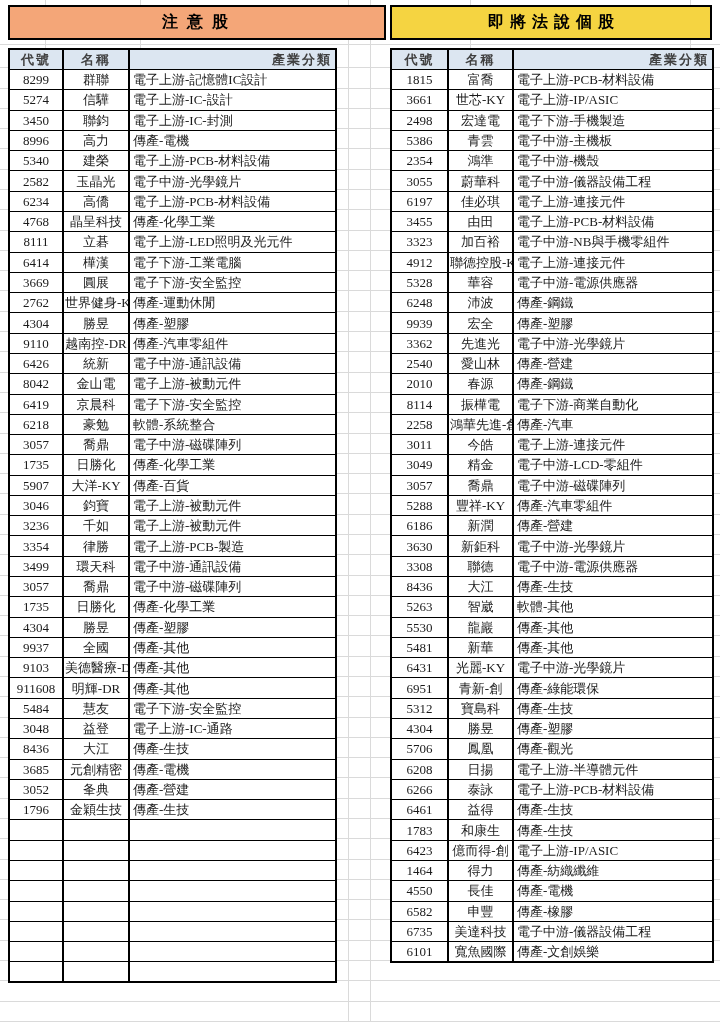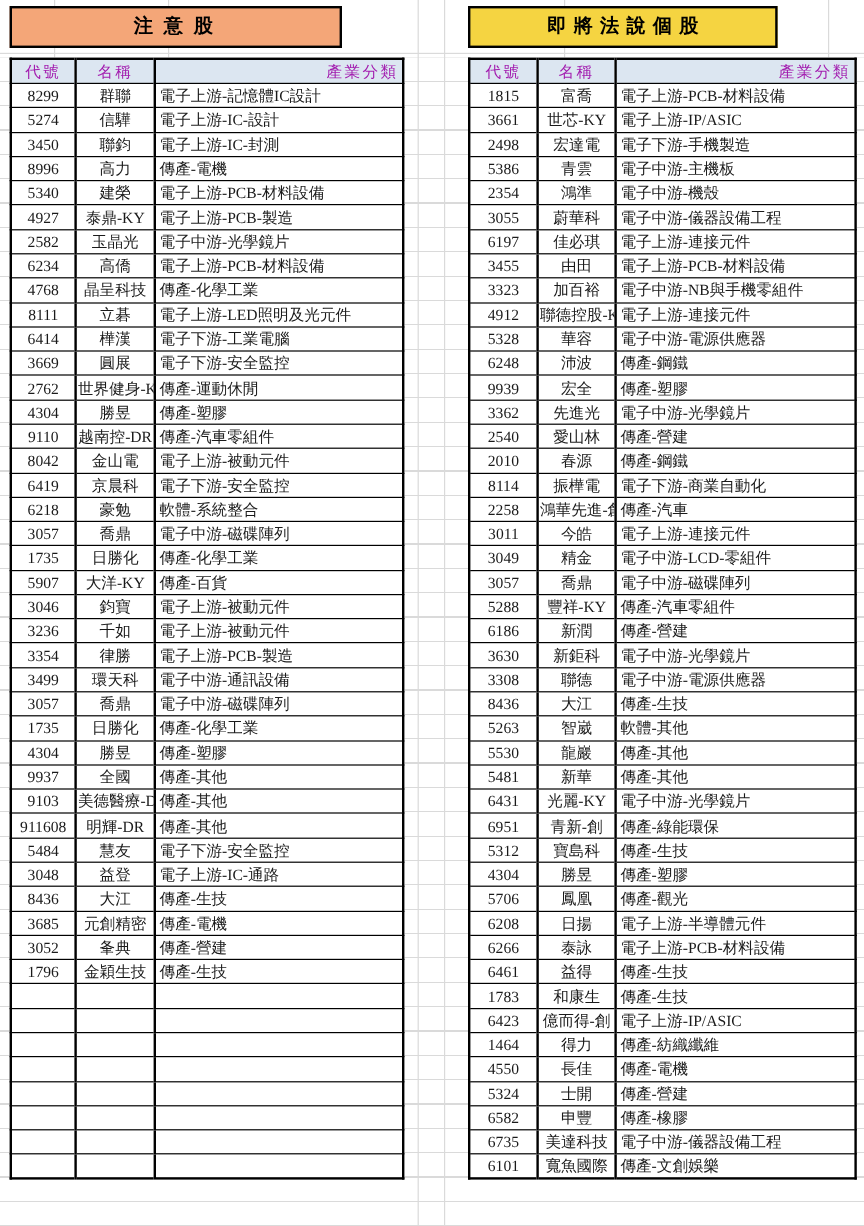--- a/index.html
+++ b/index.html
@@ -19,36 +19,36 @@
   .v470{left:470px;height:48px;}
   .v690{left:690px;height:48px;}
   .v348{left:348px;height:1022px;}
   .v370{left:370px;height:1022px;}
   
   .banner{
     position:absolute;top:5px;height:35px;box-sizing:border-box;
     border:2px solid #000;display:flex;align-items:center;justify-content:center;
     font-weight:bold;font-size:16px;color:#000;
   }
-  .banner-l{left:8px;width:277px;background:#F4A678;letter-spacing:9px;padding-left:5px;}
-  .banner-r{left:390px;width:258px;background:#F5D441;letter-spacing:6px;padding-left:6px;}
+  .banner-l{left:8px;width:378px;background:#F4A678;letter-spacing:9px;padding-left:5px;}
+  .banner-r{left:390px;width:322px;background:#F5D441;letter-spacing:6px;padding-left:6px;}
   
   table.stock-table{
     position:absolute;top:48px;border-collapse:collapse;table-layout:fixed;
     background:#fff;border:2px solid #000;
   }
   .t-left{left:8px;width:327px;}
   .t-right{left:390px;width:322px;}
   th,td{
     box-sizing:border-box;border:1px solid #000;height:20.29px;line-height:19px;
     padding:0 3px;font-size:13px;overflow:hidden;white-space:nowrap;vertical-align:middle;
   }
   th + th, td + td{border-left-width:2px;}
   thead th{
-    background:#DCE6F1;font-weight:normal;letter-spacing:2px;text-align:center;color:#a21caf;
+    background:#DCE6F1;font-weight:bold;letter-spacing:2px;text-align:center;color:#404040;
   }
   thead th.th-ind{text-align:right;}
   td:nth-child(1){text-align:center;}
   td:nth-child(2){text-align:center;padding:0 1px;}
   td:nth-child(3){text-align:left;}
 </style>
 </head>
 <body>
 
 <div>
@@ -98,25 +98,20 @@
         <td>8996</td>
         <td>高力</td>
         <td>傳產-電機</td>
       </tr>
       <tr>
         <td>5340</td>
         <td>建榮</td>
         <td>電子上游-PCB-材料設備</td>
       </tr>
       <tr>
-        <td>4927</td>
-        <td>泰鼎-KY</td>
-        <td>電子上游-PCB-製造</td>
-      </tr>
-      <tr>
         <td>2582</td>
         <td>玉晶光</td>
         <td>電子中游-光學鏡片</td>
       </tr>
       <tr>
         <td>6234</td>
         <td>高僑</td>
         <td>電子上游-PCB-材料設備</td>
       </tr>
       <tr>
@@ -146,20 +141,25 @@
       </tr>
       <tr>
         <td>4304</td>
         <td>勝昱</td>
         <td>傳產-塑膠</td>
       </tr>
       <tr>
         <td>9110</td>
         <td>越南控-DR</td>
         <td>傳產-汽車零組件</td>
+      </tr>
+      <tr>
+        <td>6426</td>
+        <td>統新</td>
+        <td>電子中游-通訊設備</td>
       </tr>
       <tr>
         <td>8042</td>
         <td>金山電</td>
         <td>電子上游-被動元件</td>
       </tr>
       <tr>
         <td>6419</td>
         <td>京晨科</td>
         <td>電子下游-安全監控</td>
@@ -520,25 +520,20 @@
         <td>1464</td>
         <td>得力</td>
         <td>傳產-紡織纖維</td>
       </tr>
       <tr>
         <td>4550</td>
         <td>長佳</td>
         <td>傳產-電機</td>
       </tr>
       <tr>
-        <td>5324</td>
-        <td>士開</td>
-        <td>傳產-營建</td>
-      </tr>
-      <tr>
         <td>6582</td>
         <td>申豐</td>
         <td>傳產-橡膠</td>
       </tr>
       <tr>
         <td>6735</td>
         <td>美達科技</td>
         <td>電子中游-儀器設備工程</td>
       </tr>
       <tr>

